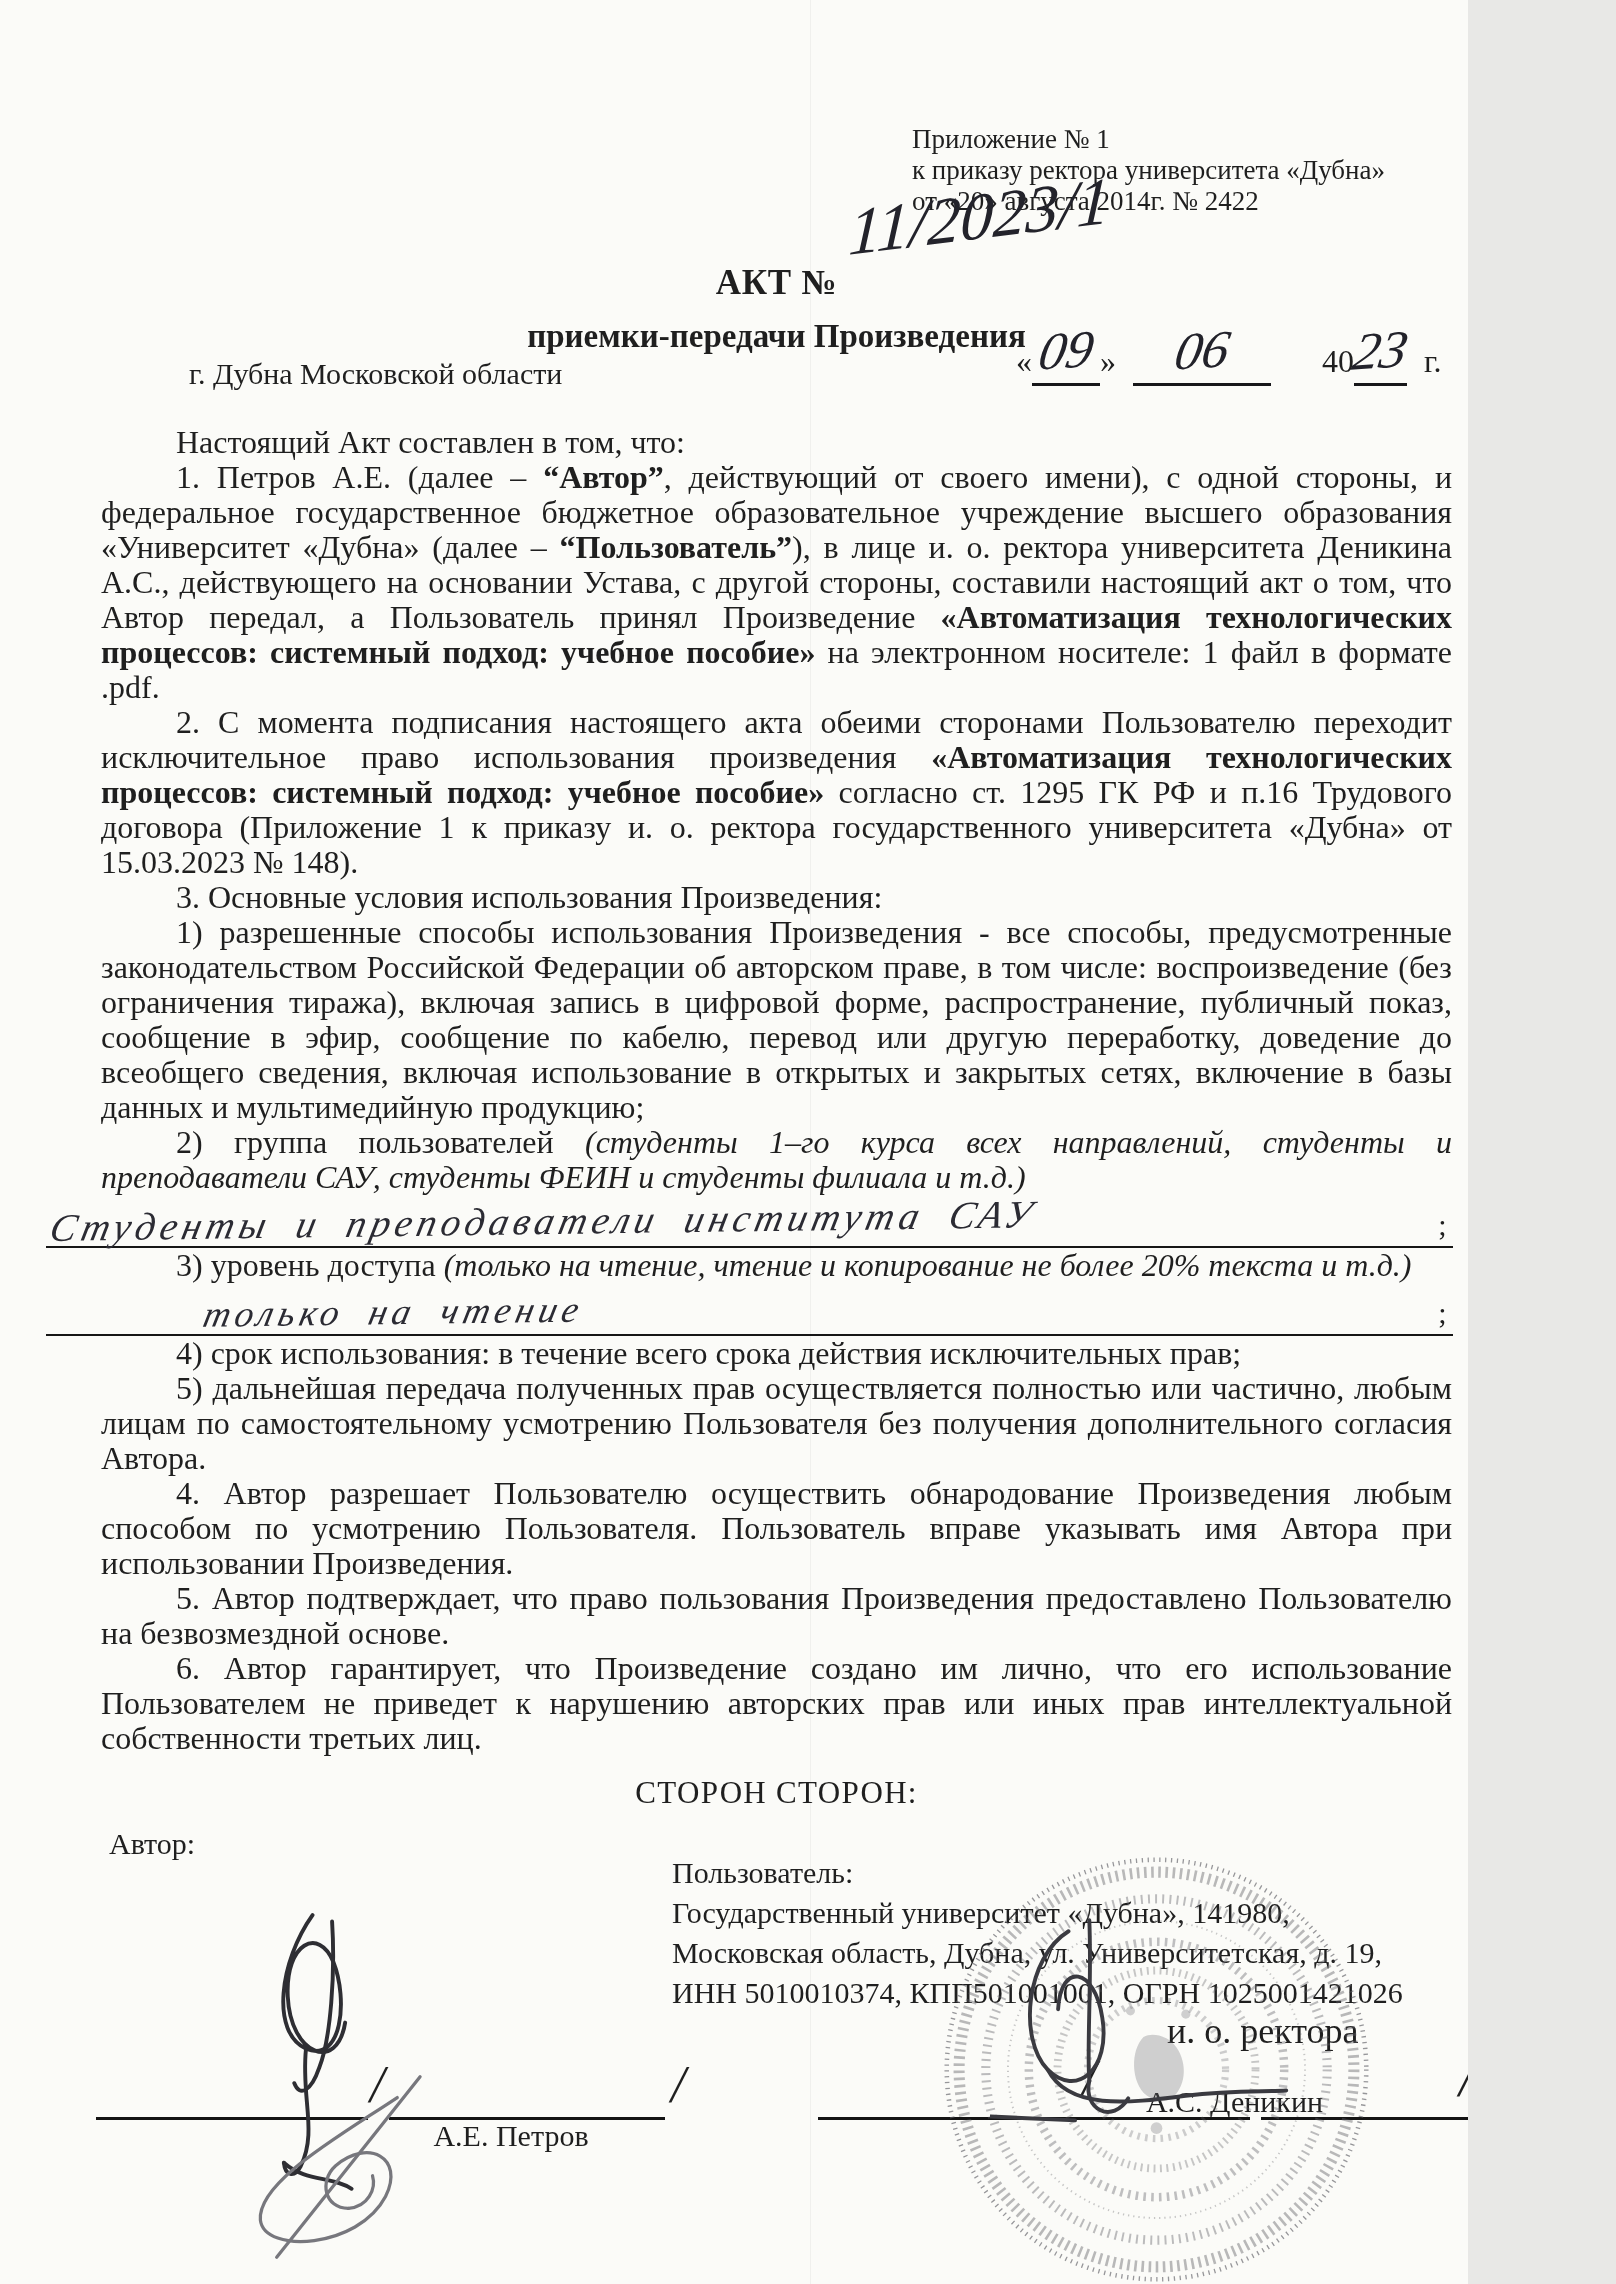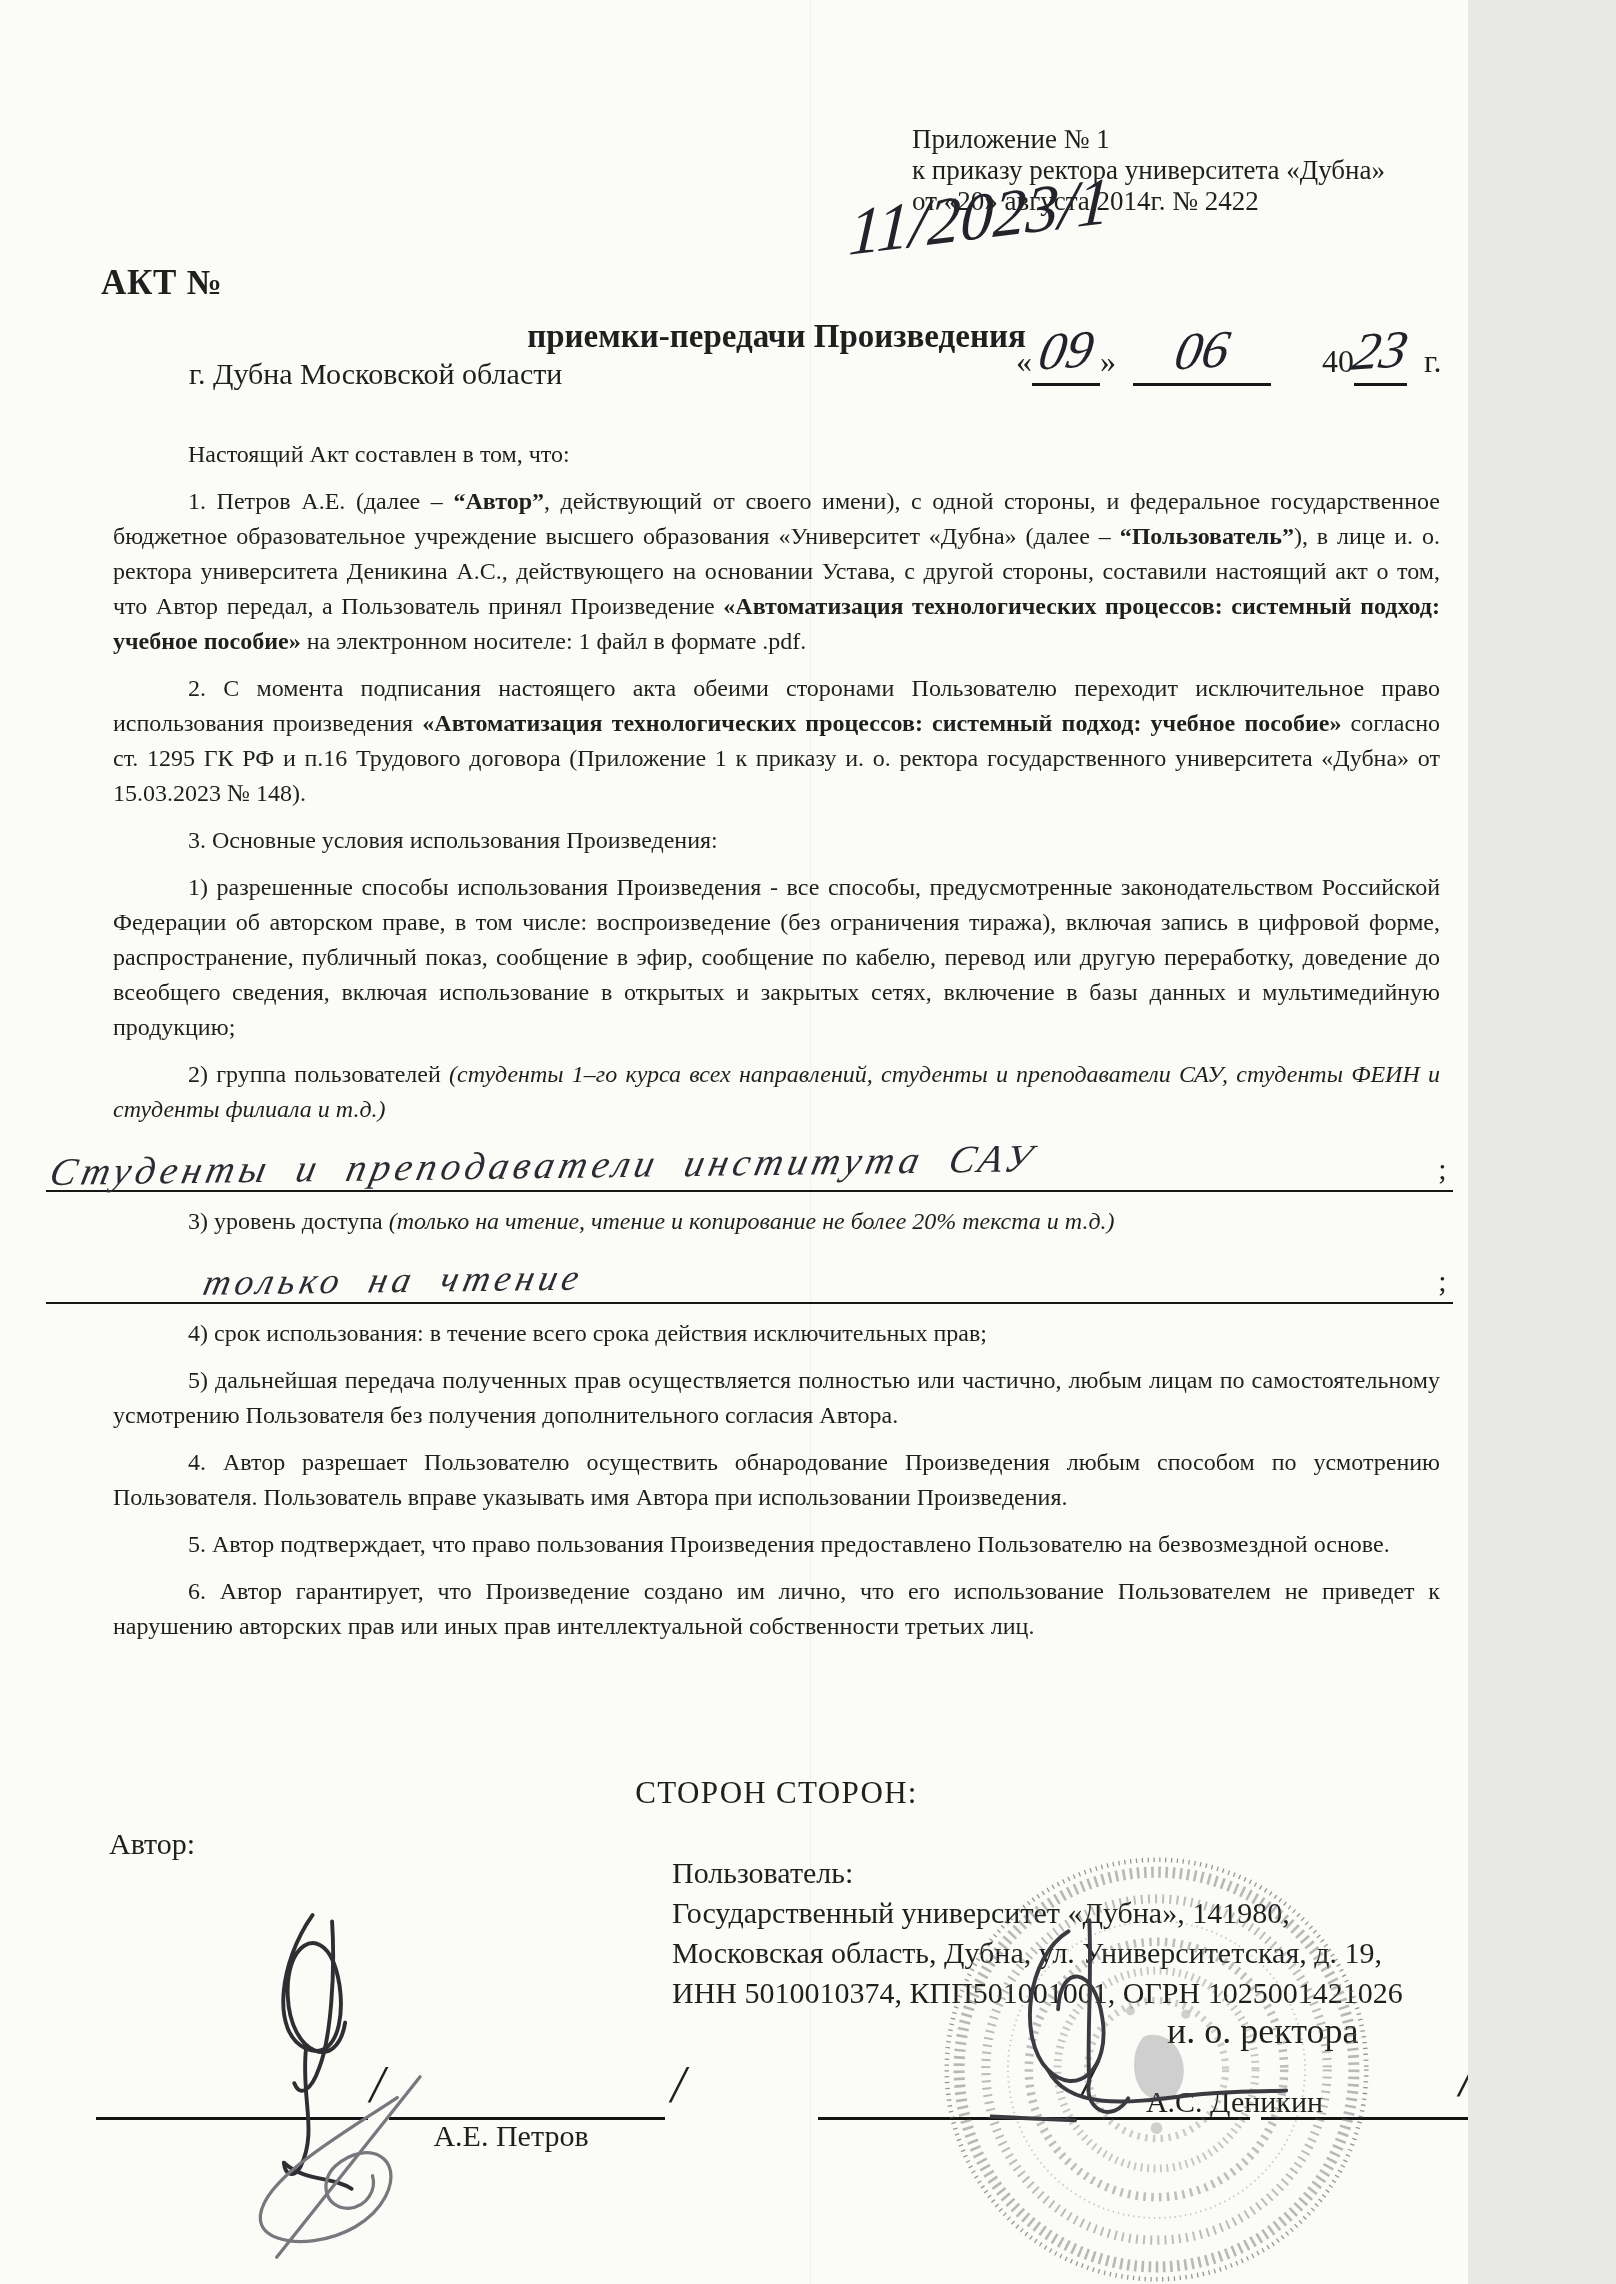--- a/index.html
+++ b/index.html
@@ -16,21 +16,21 @@
     background:rgba(0,0,0,0.045);
   }
   
   .appendix{
     position:absolute;left:912px;top:124px;
     font-size:27px;line-height:31px;white-space:nowrap;
   }
   
   .act-line{
     position:absolute;left:101px;top:263px;width:1351px;
-    font-weight:bold;font-size:35px;letter-spacing:0.7px;
+    text-align:center;font-weight:bold;font-size:35px;letter-spacing:0.7px;
   }
   .act-number{
     position:absolute;left:847px;top:195px;
     font-size:66px;font-style:italic;color:#23232b;
     transform:rotate(-7deg) skewX(-10deg);transform-origin:left bottom;
     white-space:nowrap;
   }
   .act-subtitle{
     position:absolute;left:101px;top:318px;width:1351px;
     text-align:center;font-weight:bold;font-size:33px;
@@ -56,21 +56,21 @@
   .blank.day{width:68px;}
   .blank.month{width:138px;}
   .blank.year{width:53px;}
   .gap20{display:inline-block;width:17px;}
   .gap60{display:inline-block;width:51px;}
   
   .content{
     position:absolute;left:101px;top:425px;width:1351px;
   }
   .content p{
-    margin:12px;font-size:24px;line-height:35px;
+    margin:0;font-size:32px;line-height:35px;
     text-align:justify;text-indent:75px;
   }
   .b{font-weight:bold;}
   .i{font-style:italic;}
   .fill-row{
     margin-left:-55px;width:1407px;height:51px;
     border-bottom:2.6px solid #161616;
     display:flex;align-items:flex-end;justify-content:space-between;
     position:relative;
   }

